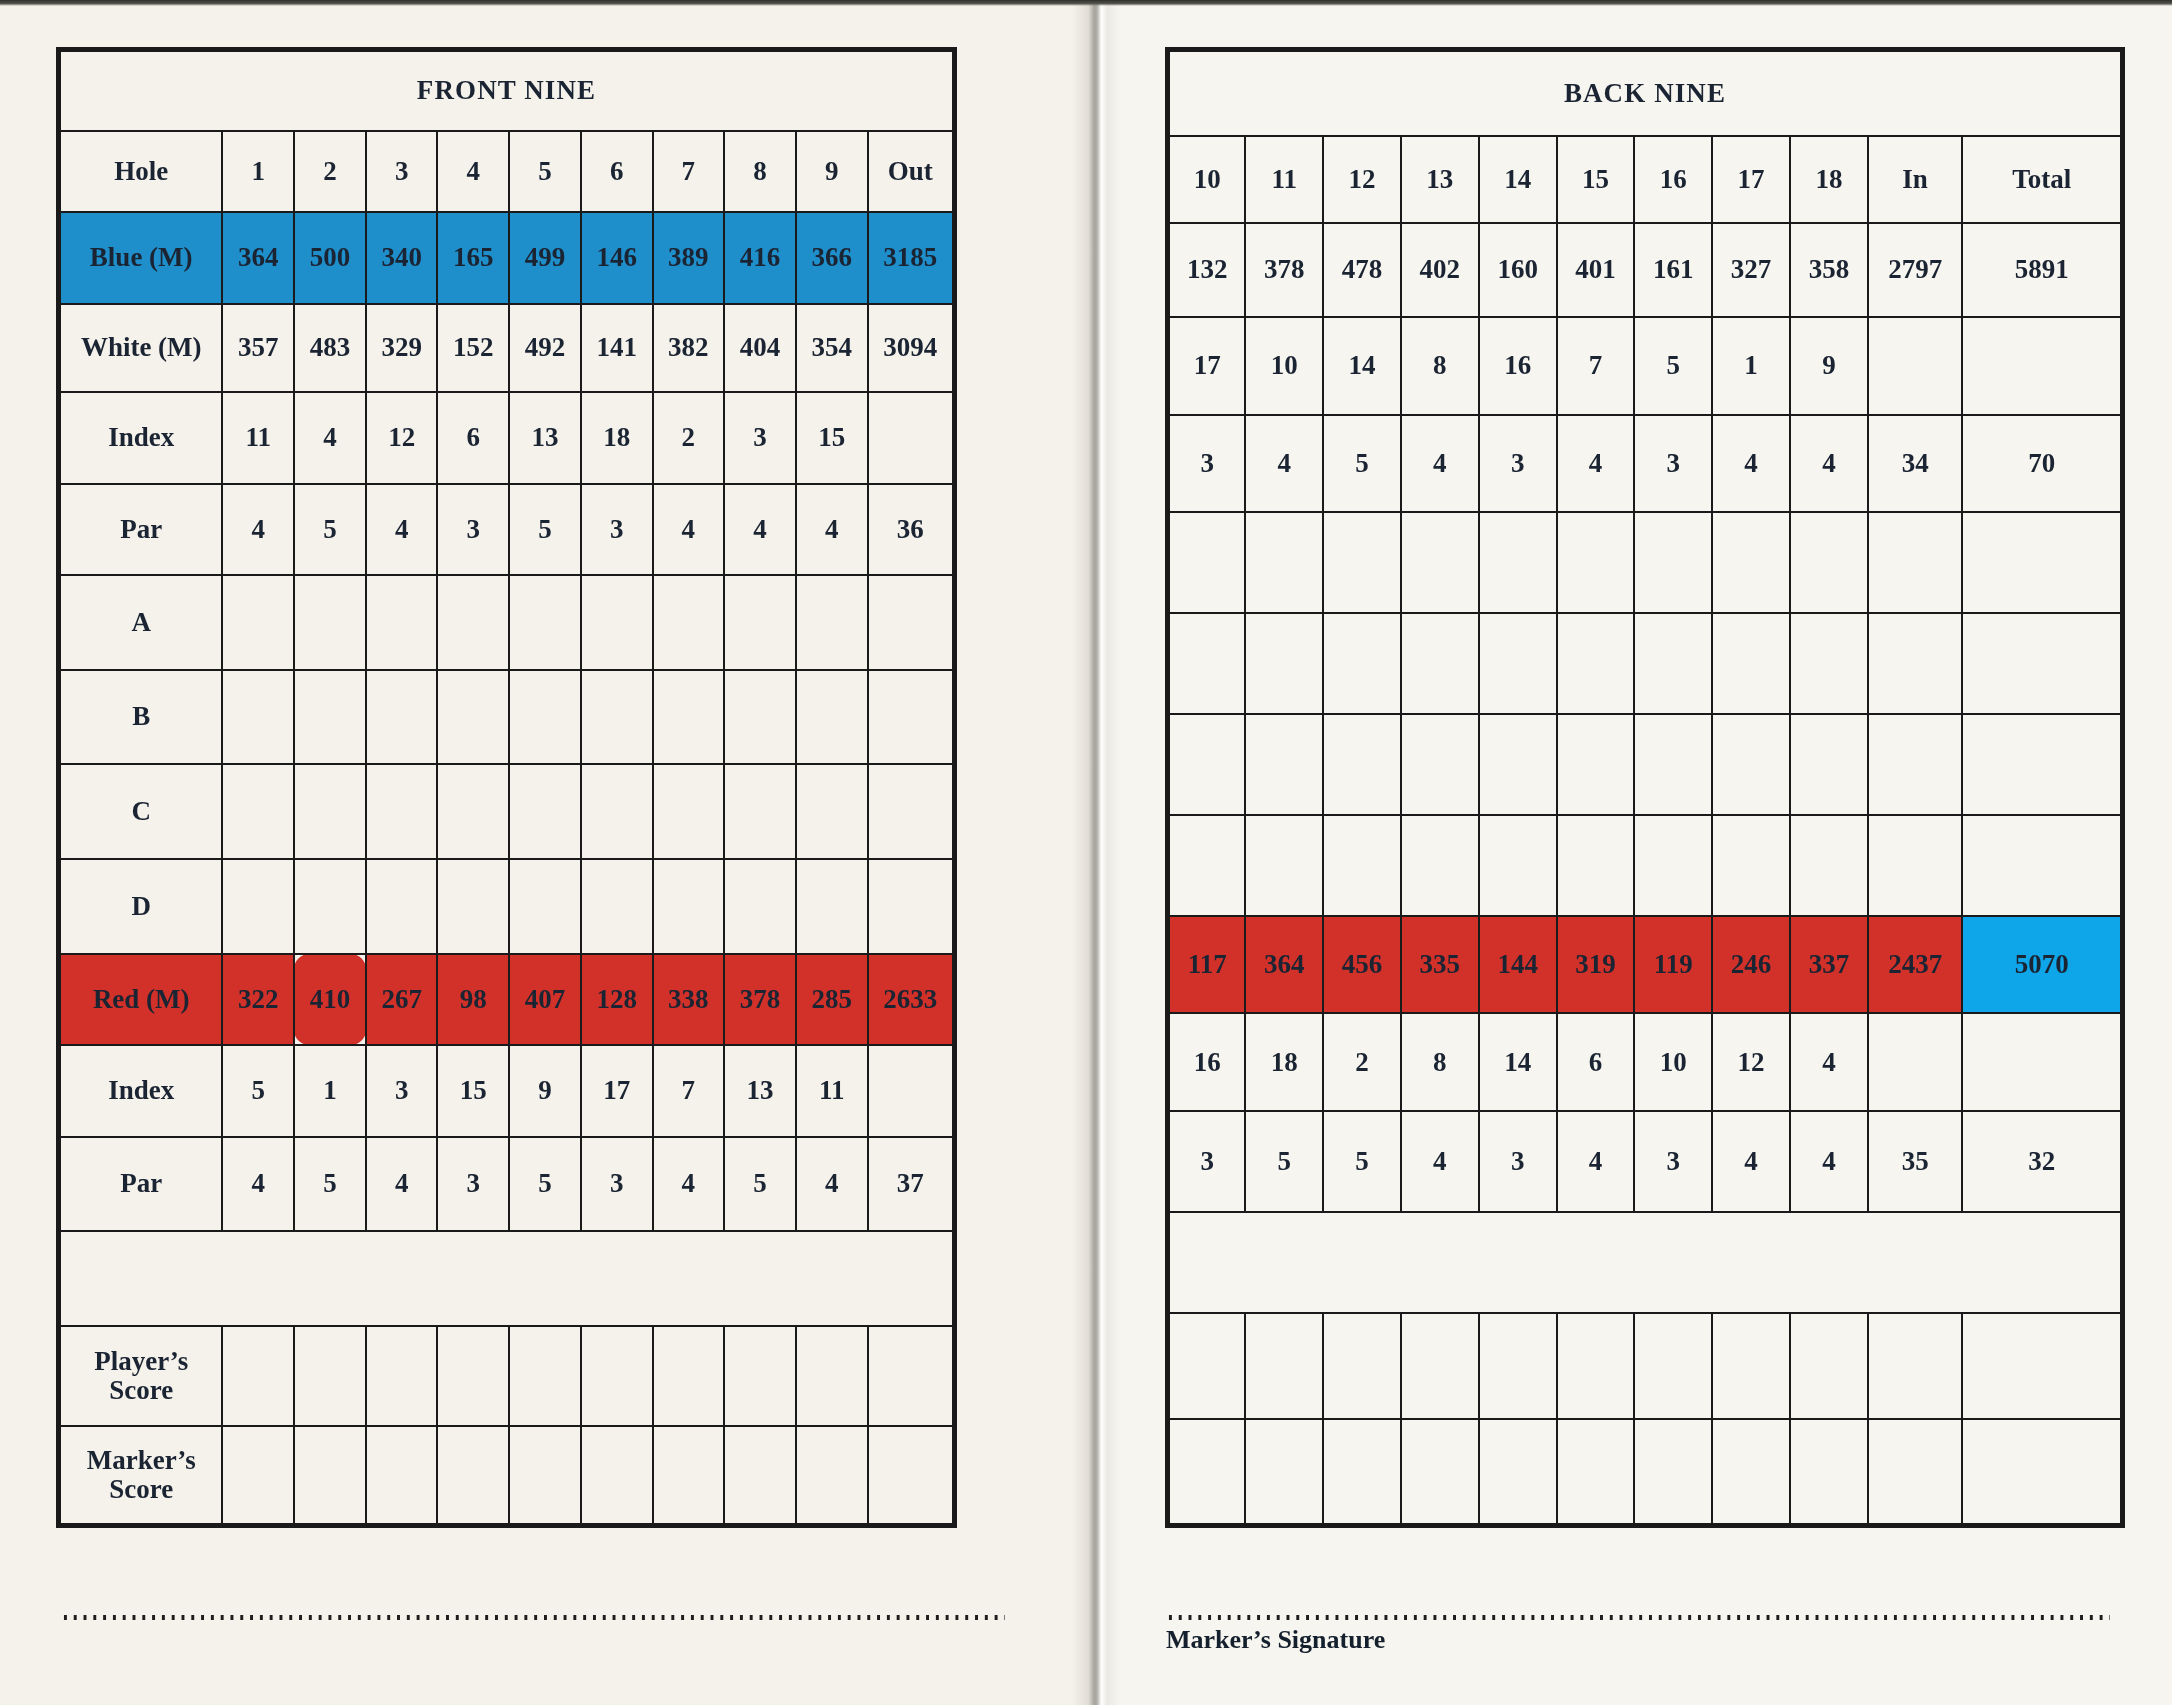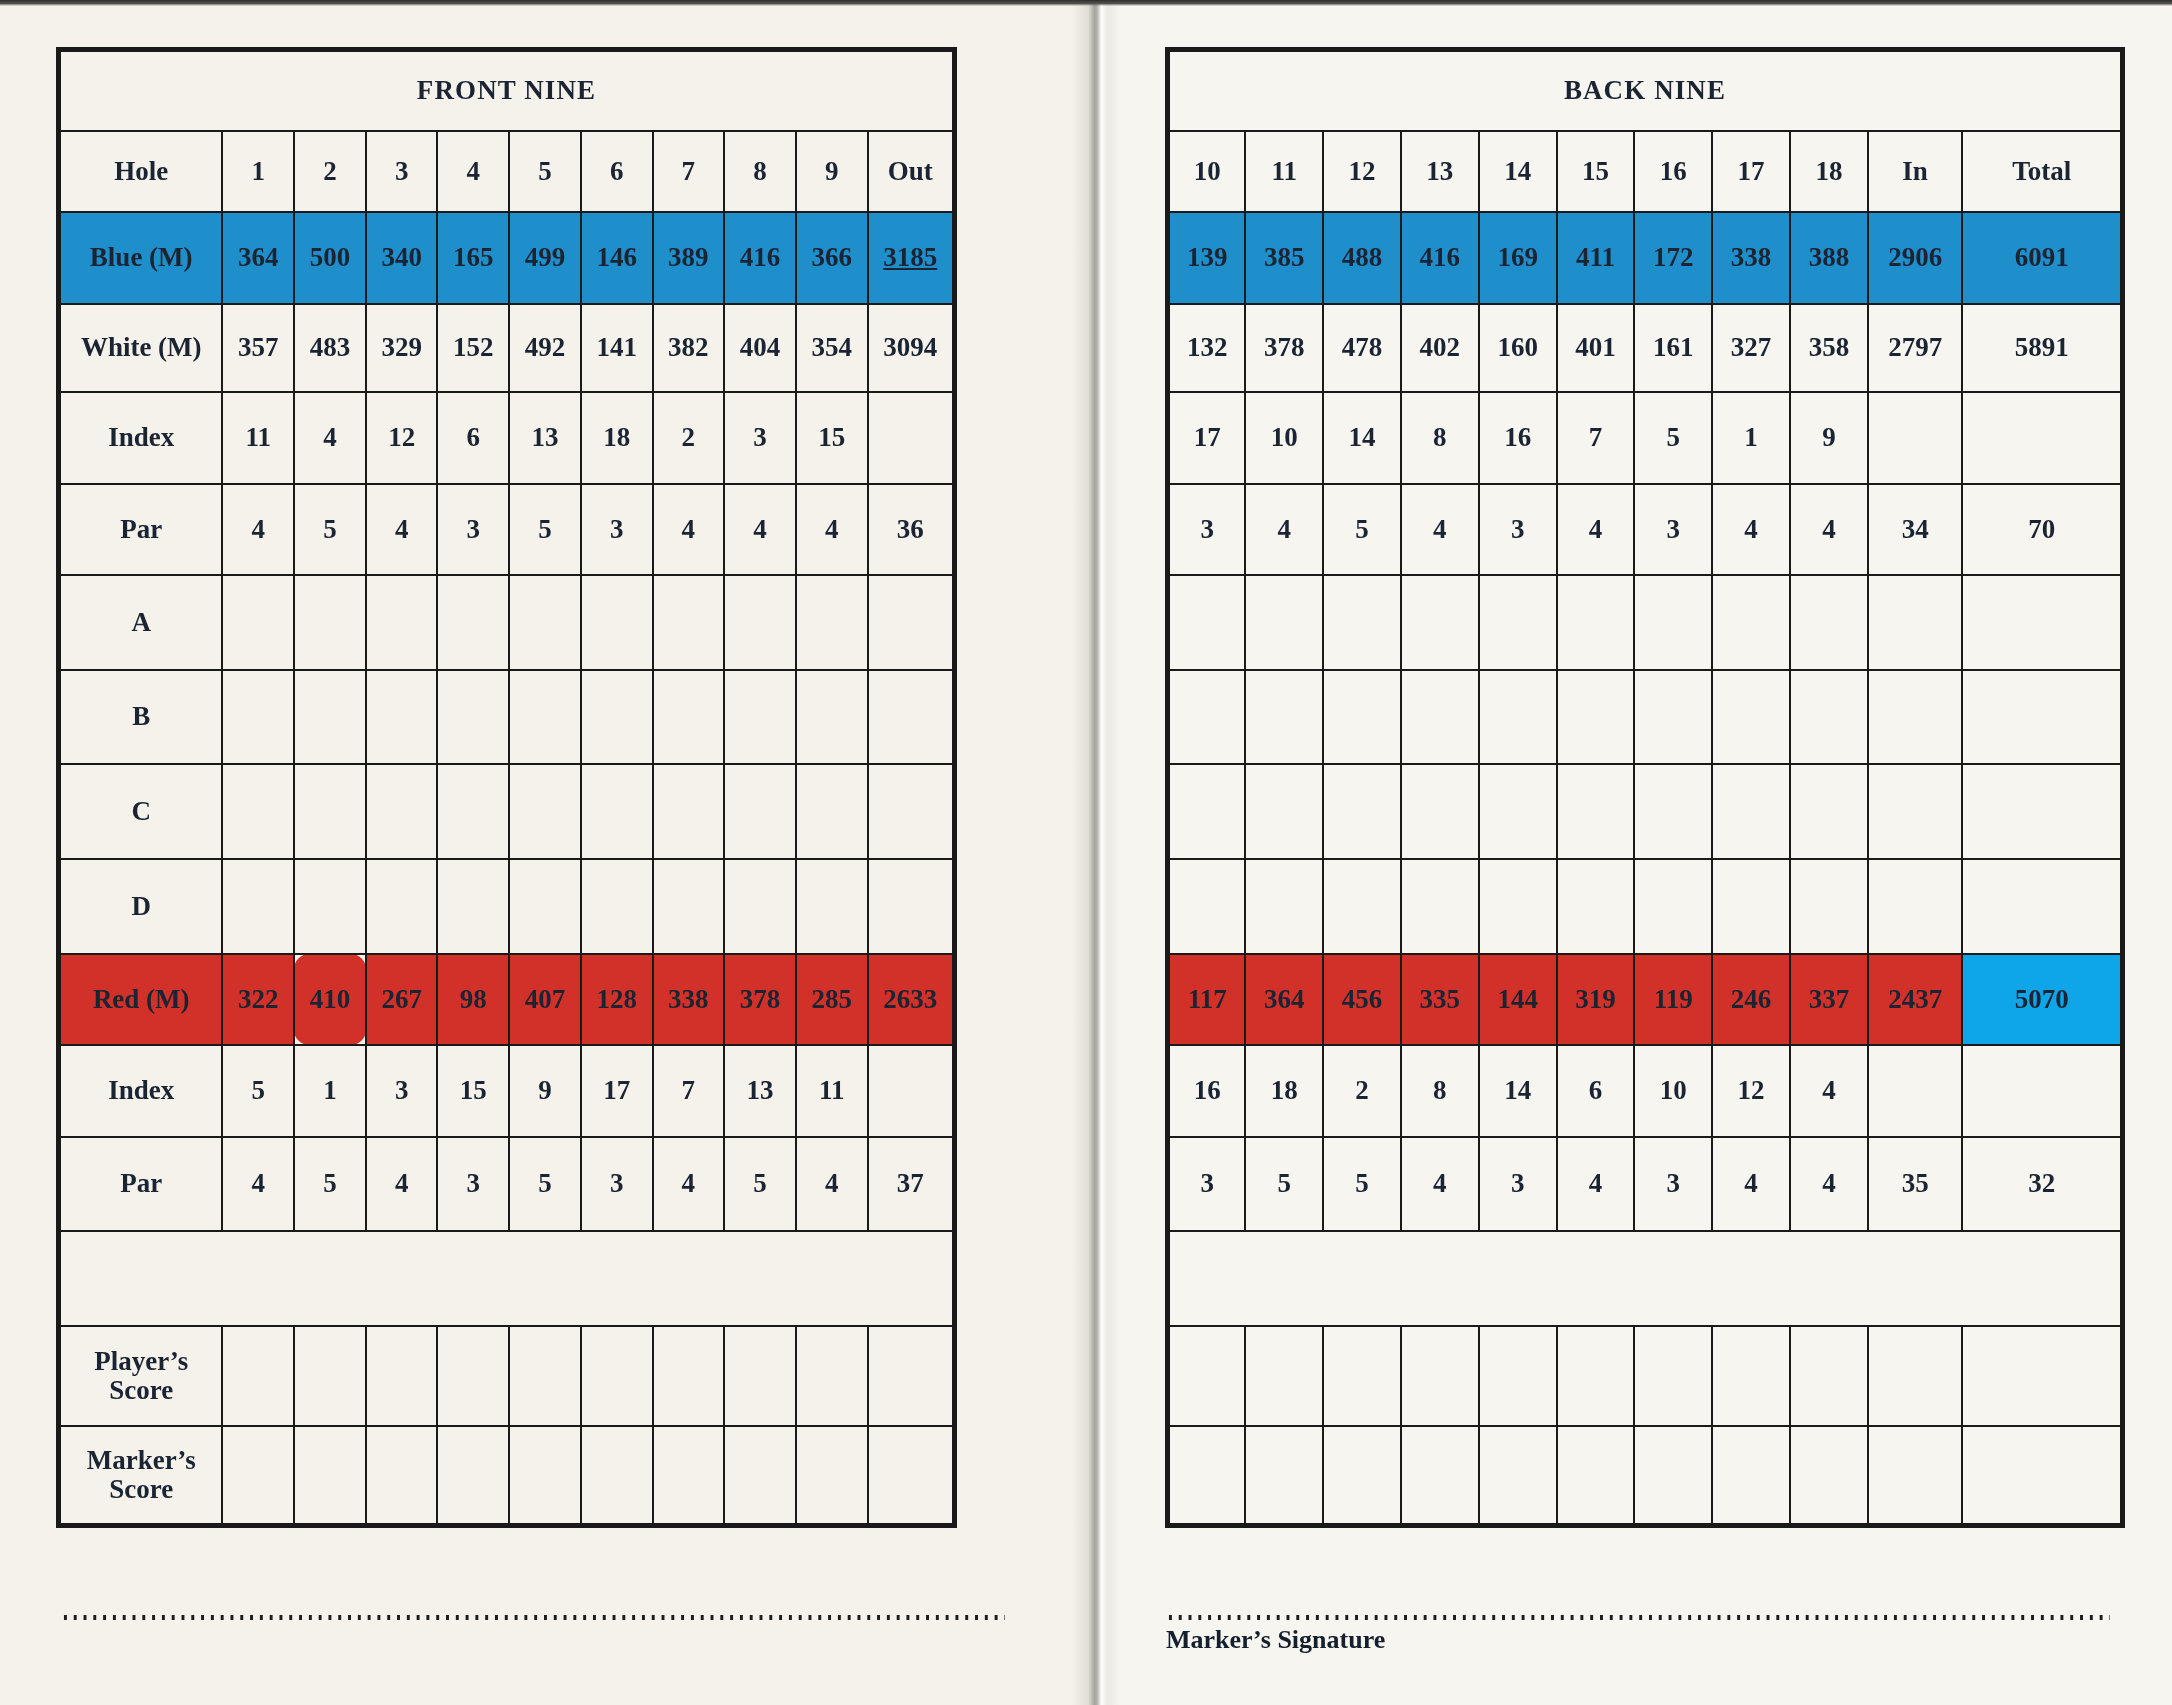--- a/index.html
+++ b/index.html
@@ -104,21 +104,21 @@
           <td class="lbl" style="background: rgb(31, 143, 203);">Blue (M)</td>
           <td style="background: rgb(31, 143, 203);">364</td>
           <td style="background: rgb(31, 143, 203);">500</td>
           <td style="background: rgb(31, 143, 203);">340</td>
           <td style="background: rgb(31, 143, 203);">165</td>
           <td style="background: rgb(31, 143, 203);">499</td>
           <td style="background: rgb(31, 143, 203);">146</td>
           <td style="background: rgb(31, 143, 203);">389</td>
           <td style="background: rgb(31, 143, 203);">416</td>
           <td style="background: rgb(31, 143, 203);">366</td>
-          <td style="background: rgb(31, 143, 203); text-decoration: underline;">3185</td>
+          <td style="background: rgb(31, 143, 203);">3185</td>
         </tr>
         <tr class="data-row" style="height: 86px;">
           <td class="lbl">White (M)</td>
           <td>357</td>
           <td>483</td>
           <td>329</td>
           <td>152</td>
           <td>492</td>
           <td>141</td>
           <td>382</td>
@@ -299,33 +299,20 @@
           <td class="hd">11</td>
           <td class="hd">12</td>
           <td class="hd">13</td>
           <td class="hd">14</td>
           <td class="hd">15</td>
           <td class="hd">16</td>
           <td class="hd">17</td>
           <td class="hd">18</td>
           <td class="hd">In</td>
           <td class="hd">Total</td>
-        </tr>
-        <tr class="data-row" style="height: 89px;">
-          <td style="background: rgb(31, 143, 203);">139</td>
-          <td style="background: rgb(31, 143, 203);">385</td>
-          <td style="background: rgb(31, 143, 203);">488</td>
-          <td style="background: rgb(31, 143, 203);">416</td>
-          <td style="background: rgb(31, 143, 203);">169</td>
-          <td style="background: rgb(31, 143, 203);">411</td>
-          <td style="background: rgb(31, 143, 203);">172</td>
-          <td style="background: rgb(31, 143, 203);">338</td>
-          <td style="background: rgb(31, 143, 203);">388</td>
-          <td style="background: rgb(31, 143, 203);">2906</td>
-          <td style="background: rgb(31, 143, 203);">6091</td>
         </tr>
         <tr class="data-row" style="height: 86px;">
           <td>132</td>
           <td>378</td>
           <td>478</td>
           <td>402</td>
           <td>160</td>
           <td>401</td>
           <td>161</td>
           <td>327</td>

